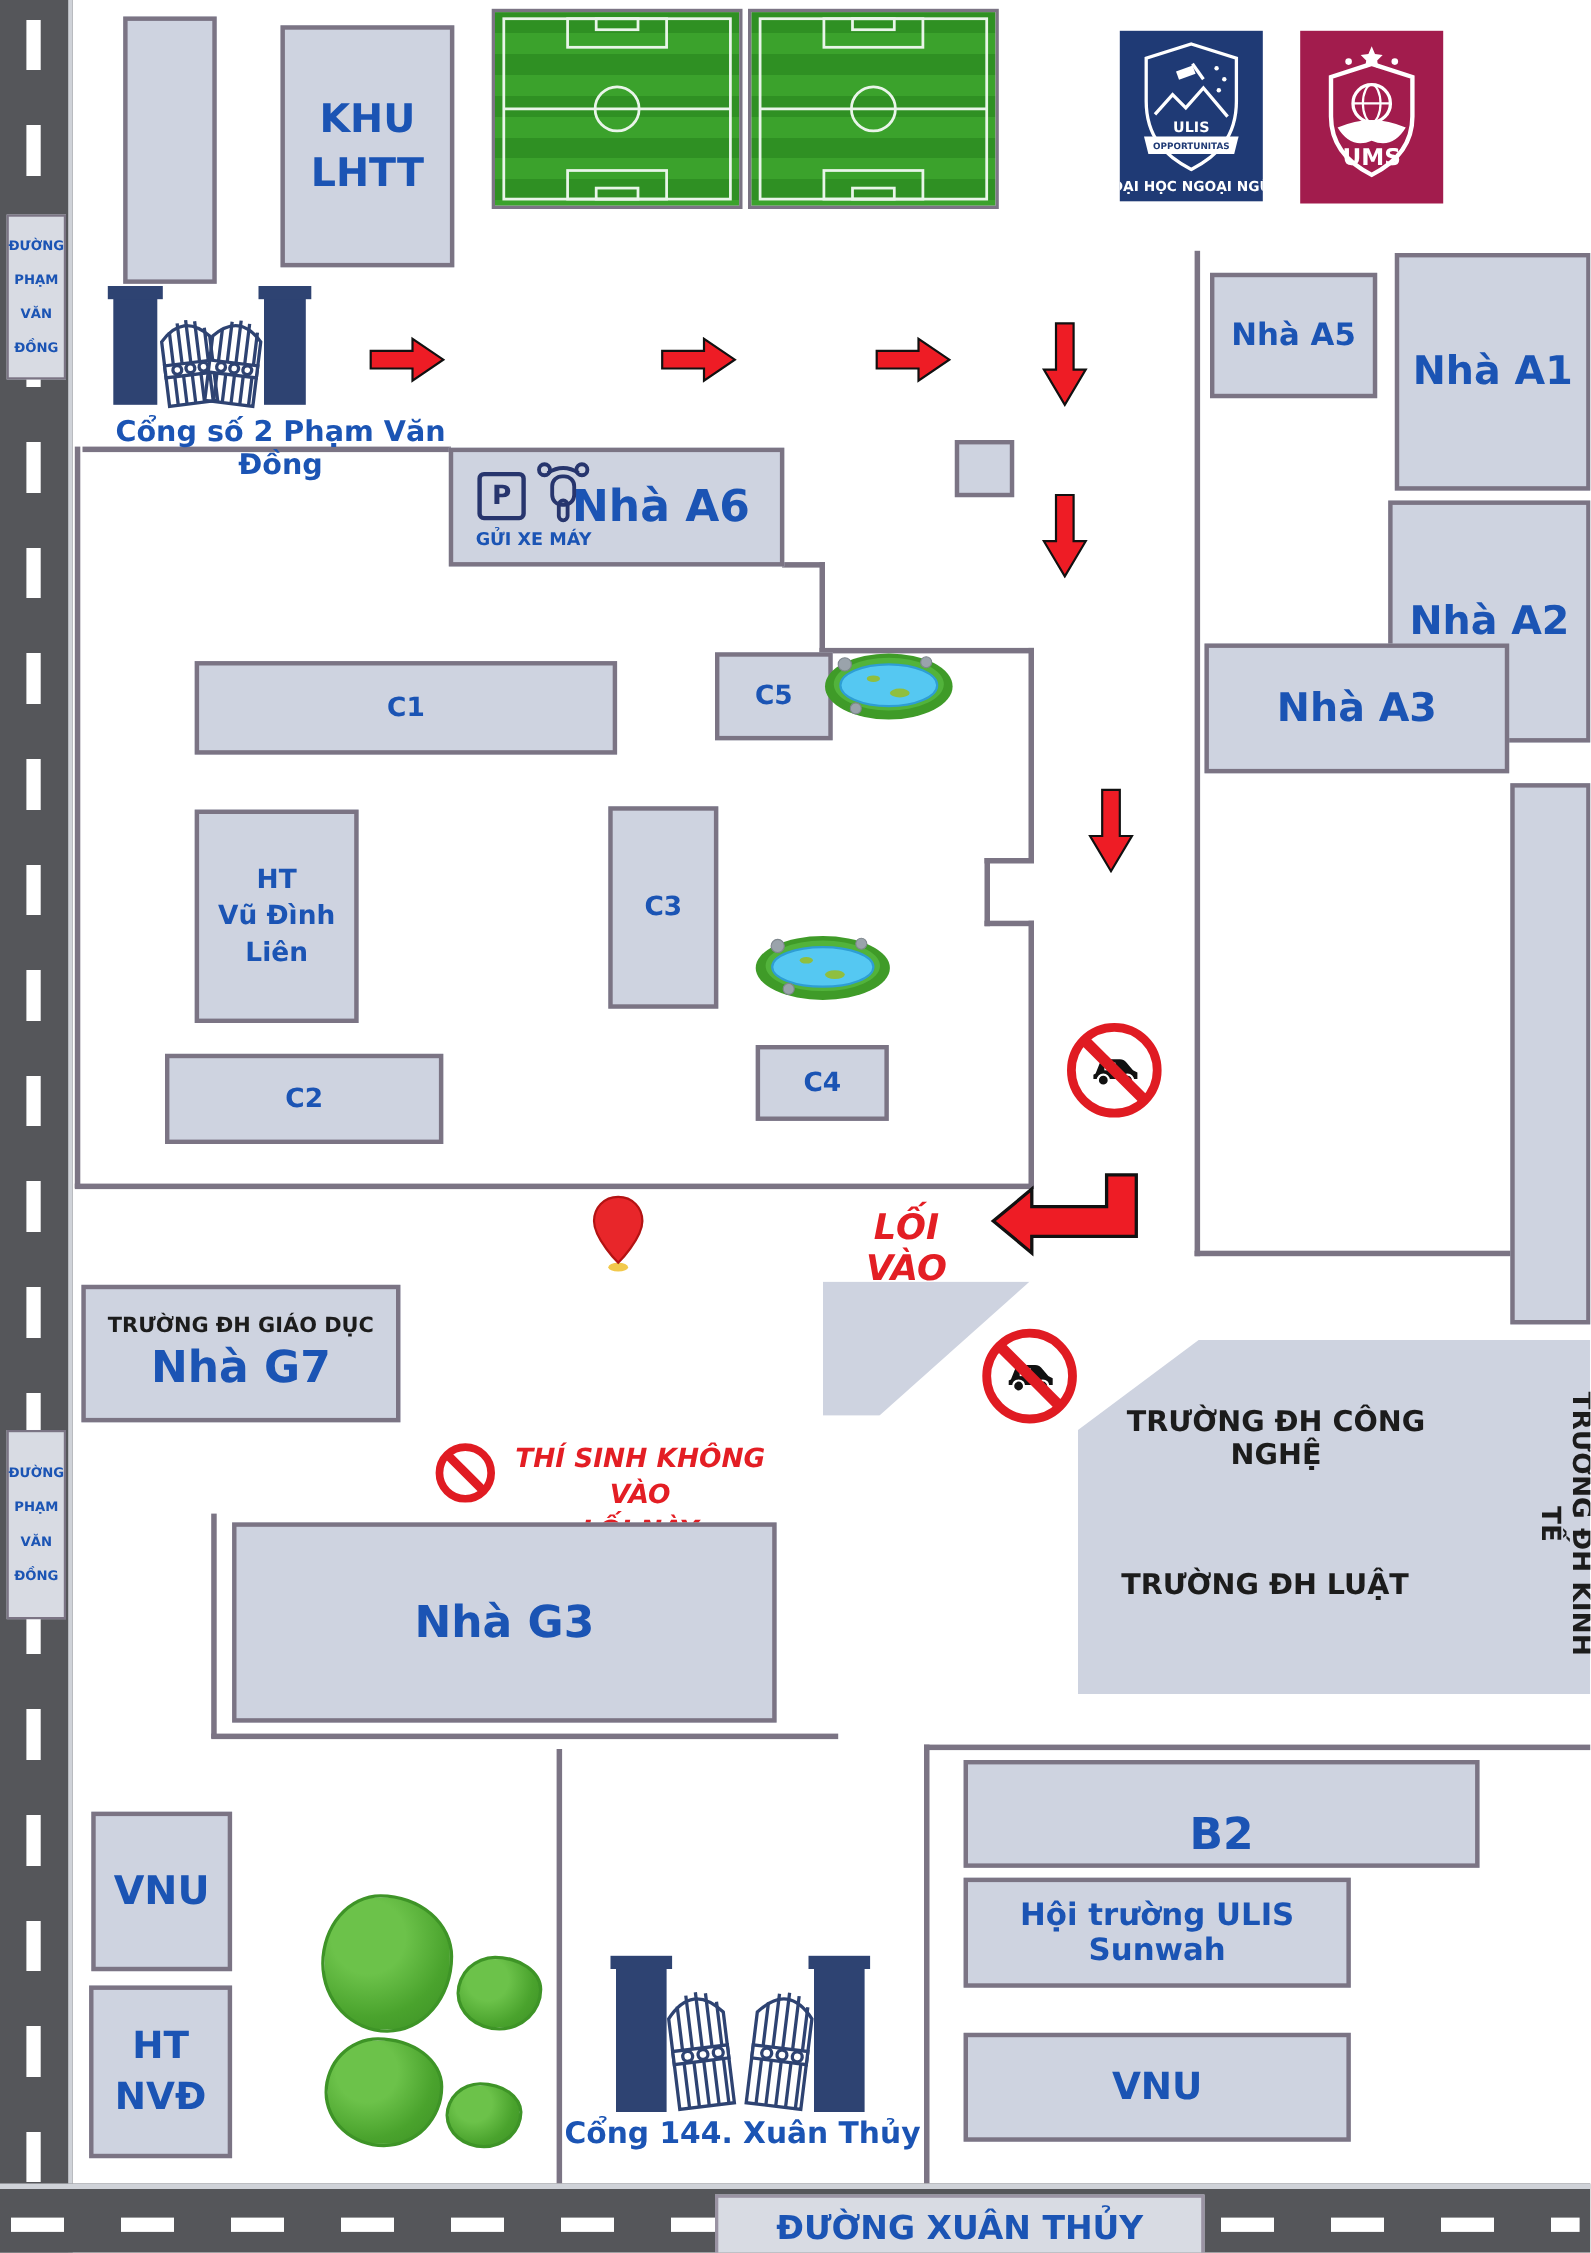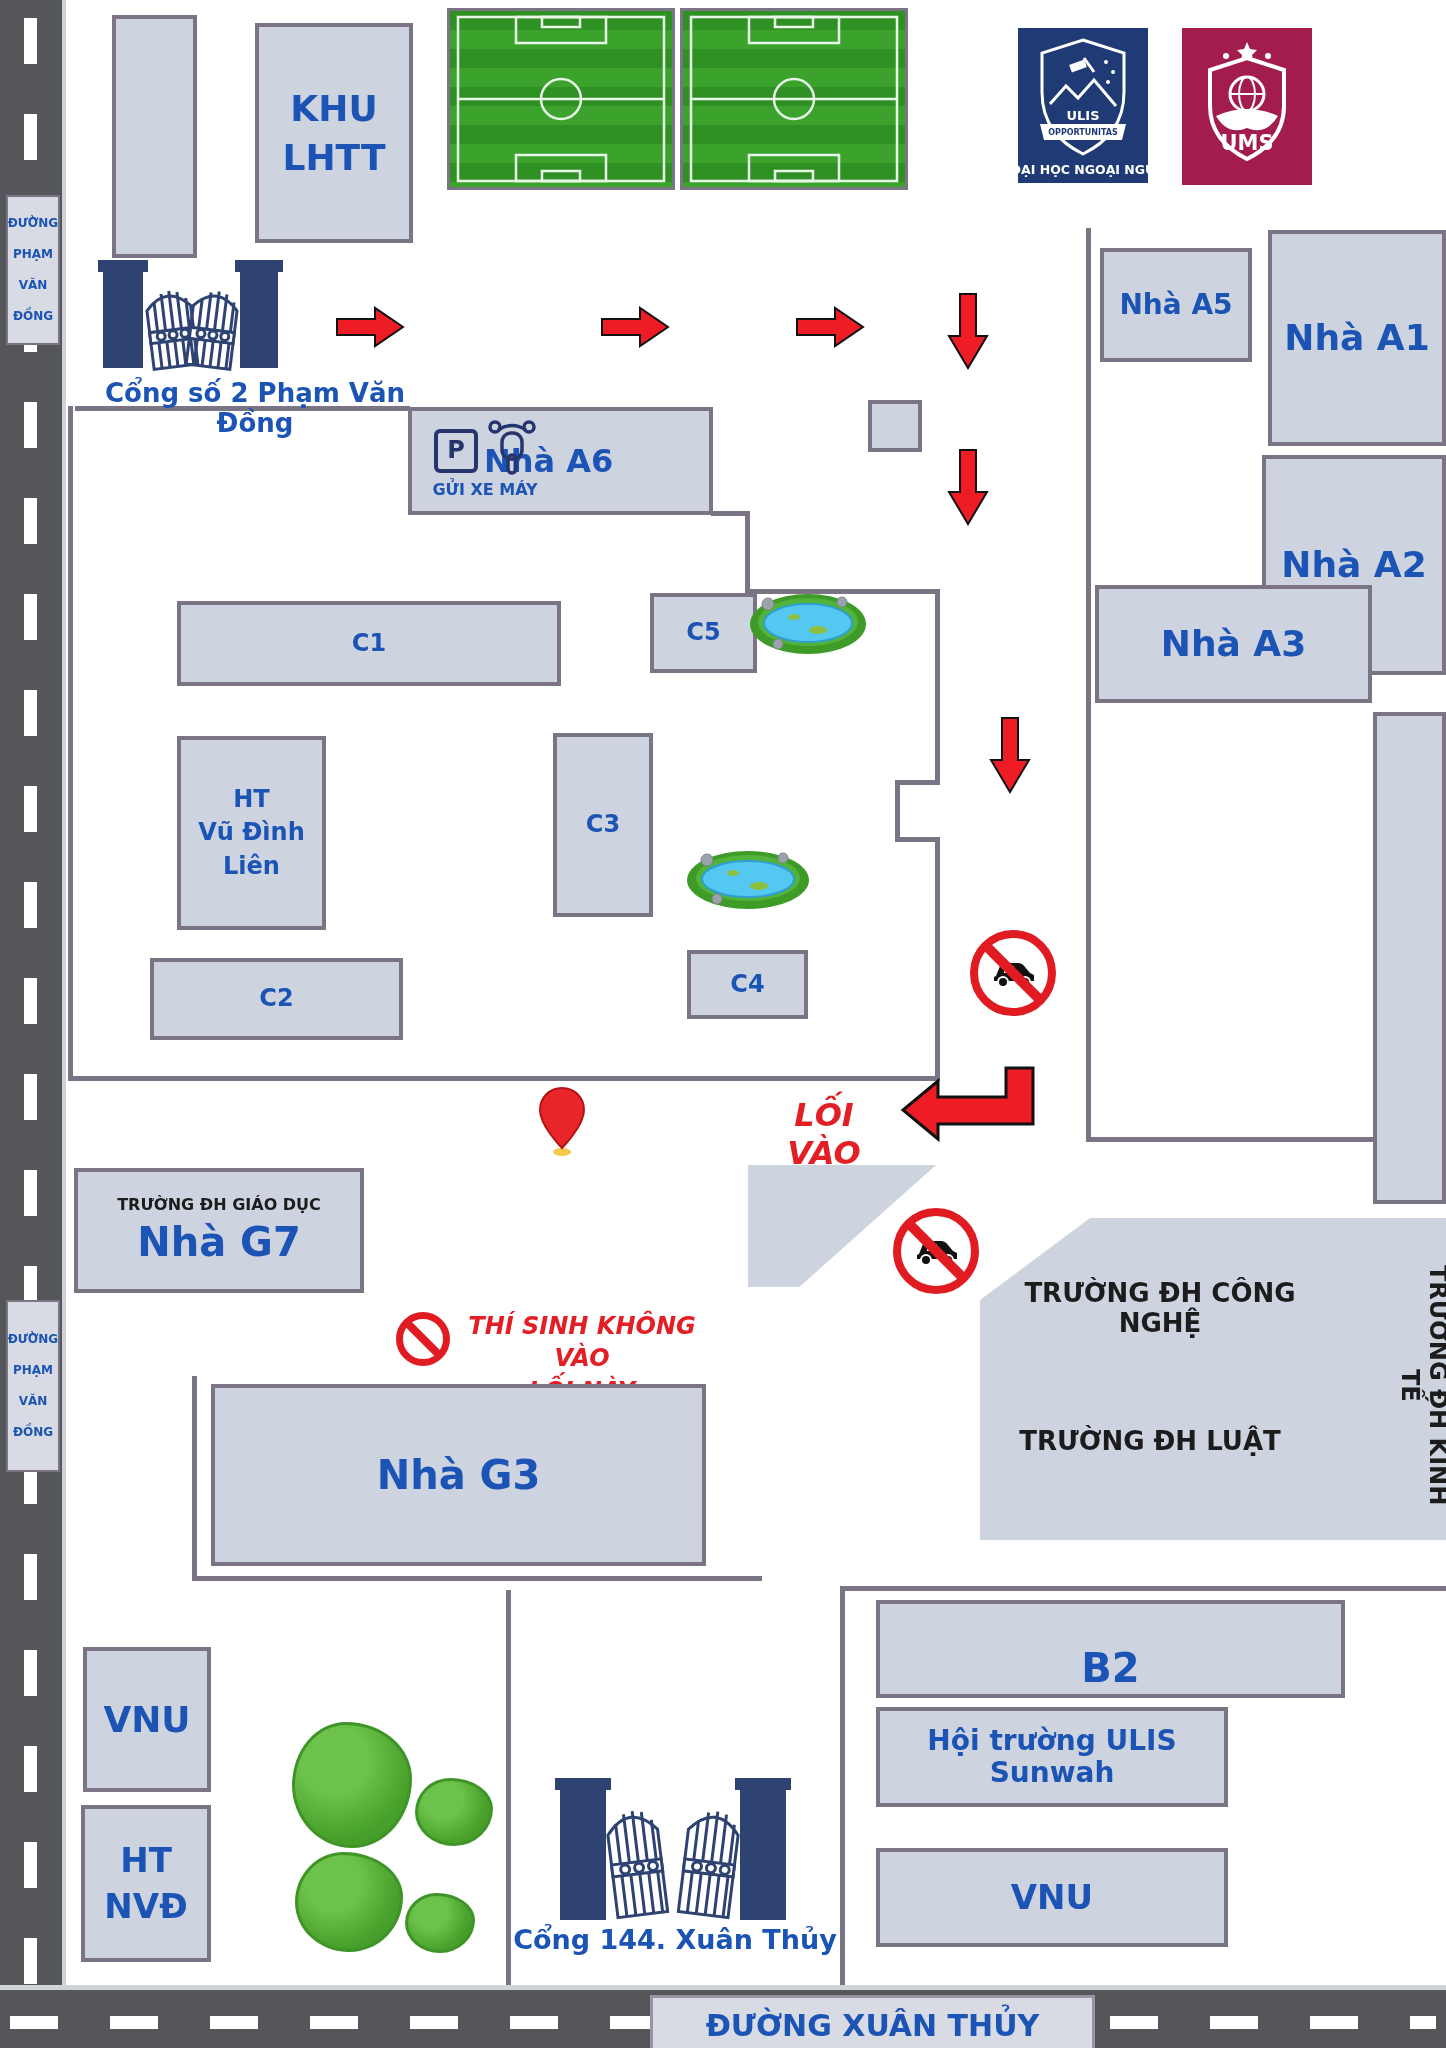--- a/index.html
+++ b/index.html
@@ -187,21 +187,21 @@
     <svg class="abs" style="left:70px;top:6px;" width="60" height="62" viewBox="0 0 60 62">
       <g fill="none" stroke="#27356d" stroke-width="3.5">
         <circle cx="13" cy="10" r="5"></circle>
           <circle cx="47" cy="10" r="5"></circle>
         <path d="M16,13 Q30,4 44,13"></path>
         <rect x="20" y="16" width="20" height="26" rx="9"></rect>
         <rect x="26" y="38" width="8" height="18" rx="4"></rect>
       </g>
     </svg>
     <div class="abs blue" style="left:8px;top:70px;width:130px;font-size:16px;text-align:center;">GỬI XE MÁY</div>
-    <div class="blue" style="margin-left:72px;font-size:32px;">Nhà A6</div>
+    <div class="blue" style="margin-left:108px;font-size:40px;">Nhà A6</div>
   </div>
   <div class="bldg" style="left:868px;top:400px;width:54px;height:52px;"></div>
 
   <div class="bldg" style="left:1100px;top:248px;width:152px;height:114px;">
     <div class="blue" style="font-size:28px;">Nhà A5</div>
   </div>
   <div class="bldg" style="left:1268px;top:230px;width:178px;height:216px;">
     <div class="blue" style="font-size:36px;">Nhà A1</div>
   </div>
   <div class="bldg" style="left:1262px;top:455px;width:184px;height:220px;">
@@ -277,21 +277,21 @@
   <svg class="abs" style="left:900px;top:1060px;" width="140" height="85" viewBox="0 0 140 85">
     <polygon points="106,2 133,2 133,58 38,58 38,73 3,44 38,15 38,31 106,31" fill="#ee1c25" stroke="#111111" stroke-width="3" transform="translate(0,6)"></polygon>
   </svg>
 
   <svg class="abs" style="left:538px;top:1086px;" width="48" height="72" viewBox="0 0 48 72">
     <ellipse cx="24" cy="66" rx="9" ry="4" fill="#f2c94c"></ellipse>
     <path d="M24,2 C11,2 2,12 2,24 C2,40 24,62 24,62 C24,62 46,40 46,24 C46,12 37,2 24,2 Z" fill="#e8262a" stroke="#b31313" stroke-width="2"></path>
   </svg>
 
   <div class="bldg" style="left:74px;top:1168px;width:290px;height:125px;">
-    <div class="black" style="font-size:16px;">TRƯỜNG ĐH GIÁO DỤC</div>
+    <div class="black" style="font-size:19px;">TRƯỜNG ĐH GIÁO DỤC</div>
     <div class="blue" style="font-size:40px;margin-top:4px;">Nhà G7</div>
   </div>
 
   <div class="clip" style="left:748px;top:1165px;width:190px;height:122px;clip-path:polygon(0 0,99% 0,27% 100%,0 100%);"></div>
   <div class="clip" style="left:980px;top:1218px;width:466px;height:322px;clip-path:polygon(23.6% 0,100% 0,100% 100%,0 100%,0 25.5%);"></div>
   <div class="abs black" style="left:1010px;top:1278px;width:300px;font-size:26px;text-align:center;">TRƯỜNG ĐH CÔNG NGHỆ</div>
   <div class="abs black" style="left:1010px;top:1426px;width:280px;font-size:26px;text-align:center;">TRƯỜNG ĐH LUẬT</div>
   <div class="abs black" style="left:1396px;top:1255px;height:260px;font-size:24px;writing-mode:vertical-rl;text-align:center;">TRƯỜNG ĐH KINH TẾ</div>
 
   <div class="noentry" style="left:396px;top:1312px;width:54px;height:54px;">

